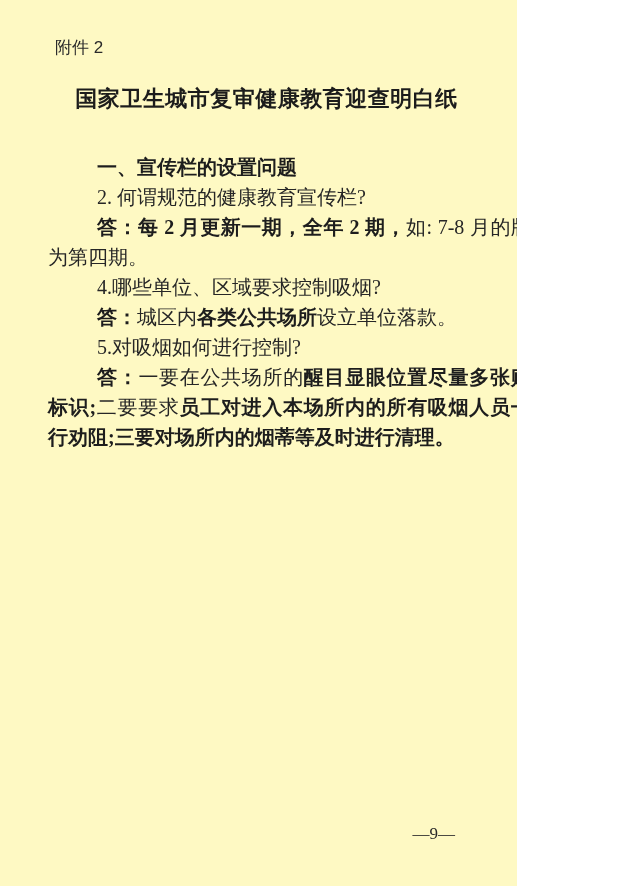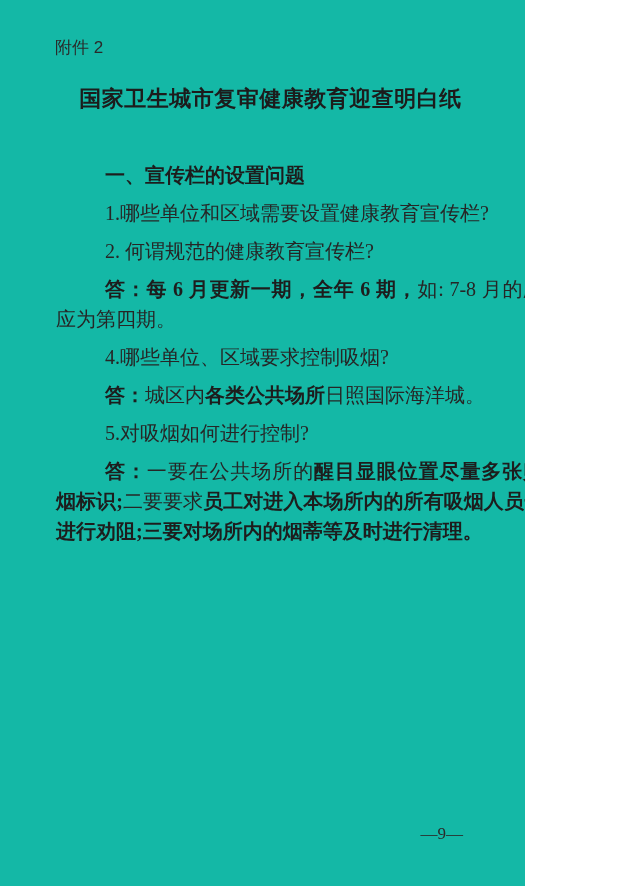--- a/index.html
+++ b/index.html
@@ -4,25 +4,24 @@
 <style>
   html, body {
     margin: 0;
     padding: 0;
     background: #ffffff;
   }
   .page {
     position: relative;
     width: 517px;
     height: 886px;
-    background: #14b8a6;
+    background: #fef9c3;
     color: #222222;
     overflow: hidden;
     font-family: "Liberation Serif", serif;
-    padding-left: 8px;
   }
   .attachment {
     position: absolute;
     left: 55px;
     top: 36px;
     font-size: 17px;
     font-family: "Liberation Sans", sans-serif;
     color: #2a2a2a;
   }
   .title {
@@ -42,21 +41,21 @@
     position: absolute;
     left: 48px;
     top: 152px;
     width: 524px;
     font-size: 20px;
     line-height: 30px;
     text-align: justify;
     color: #262626;
   }
   .para {
-    margin: 8px;
+    margin: 0;
     text-indent: 2.45em;
   }
   .para.heading {
     font-weight: bold;
     font-family: "Liberation Sans", sans-serif;
     color: #1d1d1d;
   }
   .b {
     font-weight: bold;
     color: #1d1d1d;
@@ -72,23 +71,22 @@
 </head>
 <body>
 
 <div class="page">
   <div class="attachment">附件 2</div>
 
   <h1 class="title">国家卫生城市复审健康教育迎查明白纸</h1>
 
   <div class="content">
       <p class="para heading"><span class="b">一、宣传栏的设置问题</span></p>
-      <p class="para question"><span class="">1.哪些单位和区域需要设置健康教育宣传栏?</span></p>
       <p class="para question"><span class="">2. 何谓规范的健康教育宣传栏?</span></p>
-      <p class="para answer"><span class="b">答：</span><span class="b">每 6 月更新一期，全年 6 期，</span><span class="">如: 7-8 月的版面应为第四期。</span></p>
+      <p class="para answer"><span class="b">答：</span><span class="b">每 2 月更新一期，全年 2 期，</span><span class="">如: 7-8 月的版面应为第四期。</span></p>
       <p class="para question"><span class="">4.哪些单位、区域要求控制吸烟?</span></p>
-      <p class="para answer"><span class="b">答：</span><span class="">城区内</span><span class="b">各类公共场所</span><span class="">日照国际海洋城。</span></p>
+      <p class="para answer"><span class="b">答：</span><span class="">城区内</span><span class="b">各类公共场所</span><span class="">设立单位落款。</span></p>
       <p class="para question"><span class="">5.对吸烟如何进行控制?</span></p>
       <p class="para answer"><span class="b">答：</span><span class="">一要在公共场所的</span><span class="b">醒目显眼位置尽量多张贴禁烟标识;</span><span class="">二要要求</span><span class="b">员工对进入本场所内的所有吸烟人员一律进行劝阻;</span><span class="b">三要对场所内的烟蒂等及时进行清理。</span></p>
     </div>
 
   <div class="pagenum">—9—</div>
 </div>
 
 </body></html>

